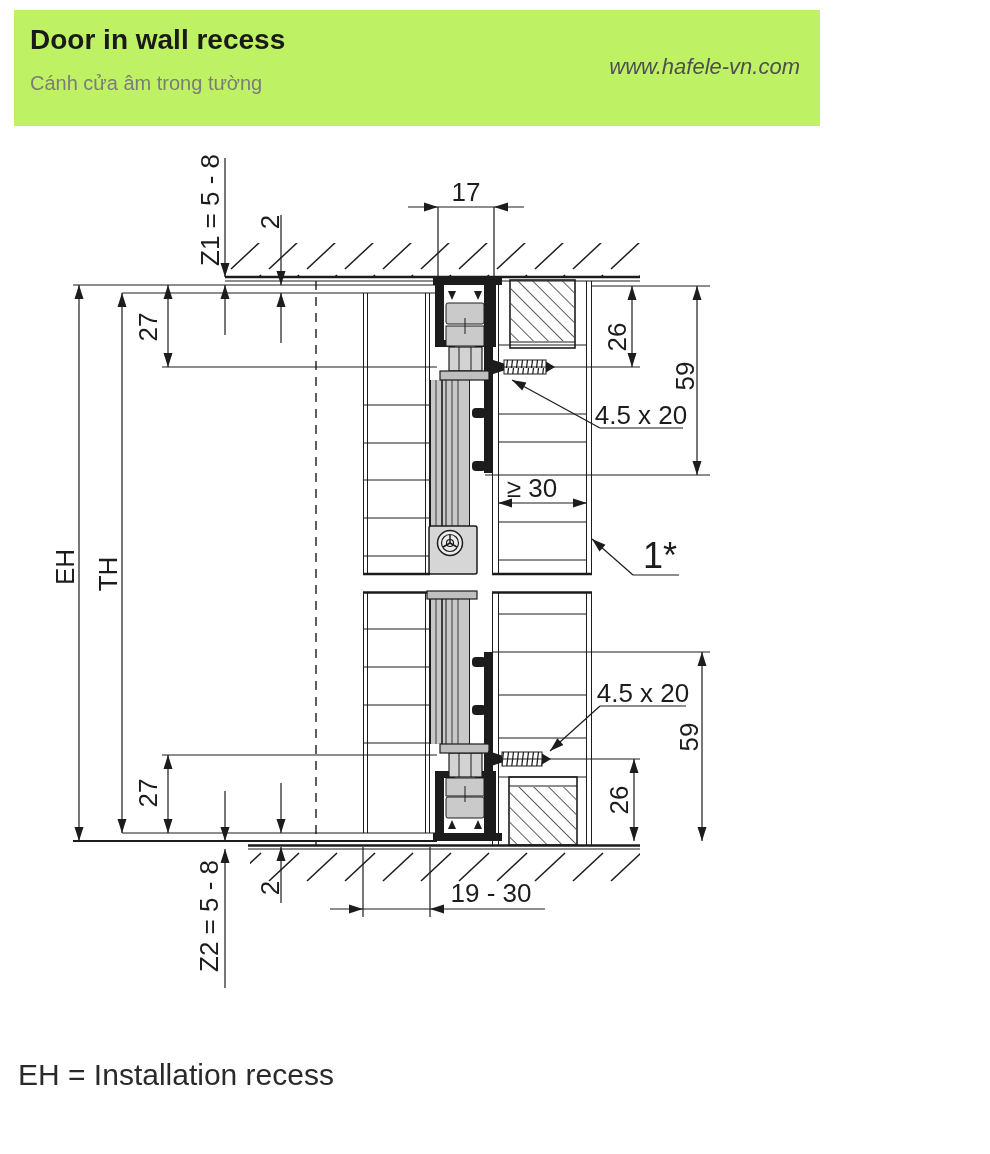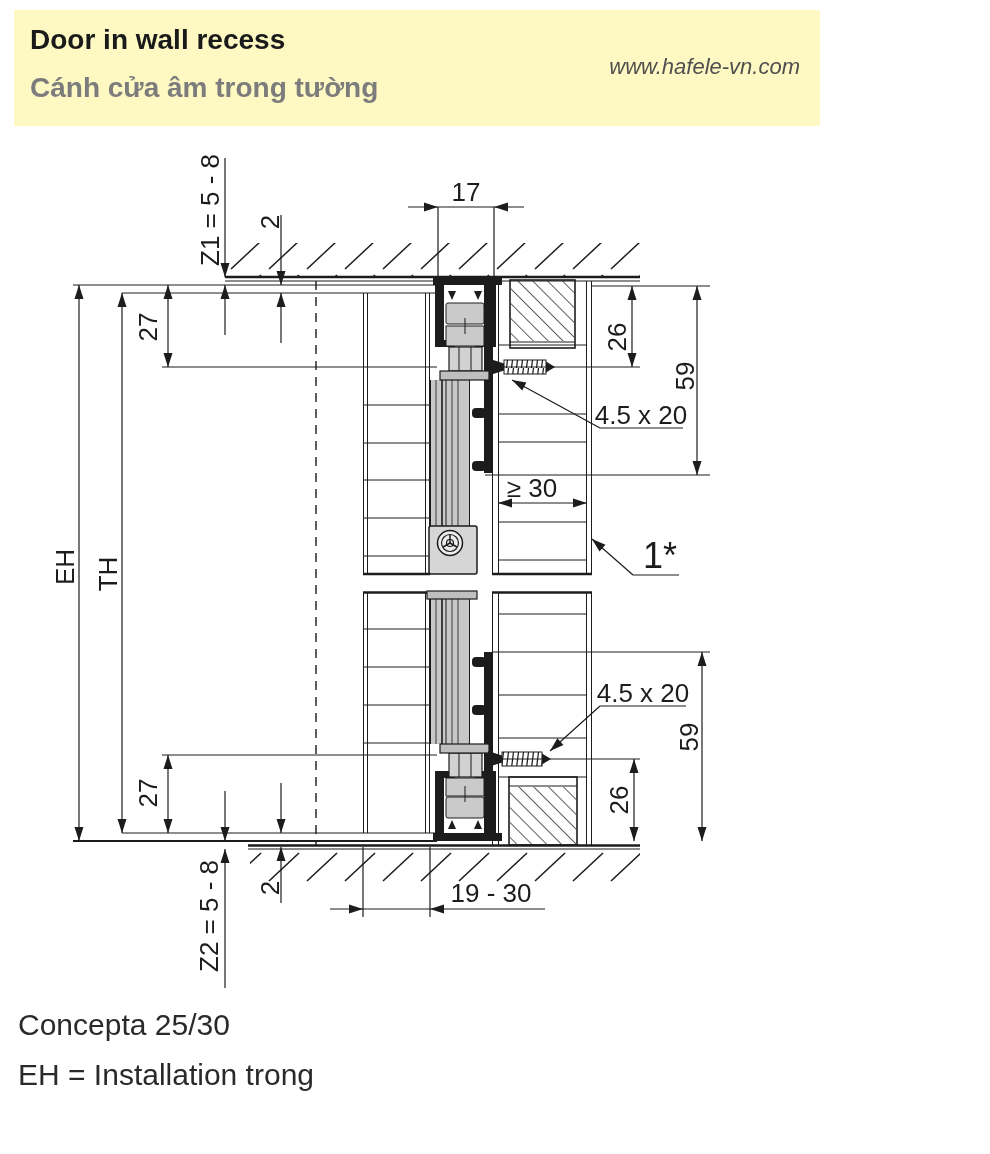--- a/index.html
+++ b/index.html
@@ -1,20 +1,20 @@
 <!DOCTYPE html>
 <html><head>
 <meta charset="utf-8">
 <style>
   html,body{margin:0;padding:0;background:#fff;}
   .page{position:relative;width:990px;height:1154px;background:#fff;
         font-family:"Liberation Sans",sans-serif;overflow:hidden;}
-  .header{position:absolute;left:14px;top:10px;width:806px;height:116px;background:#fef9c3;}
+  .header{position:absolute;left:14px;top:10px;width:806px;height:116px;background:#bef264;}
   .header .title{position:absolute;left:16px;top:14px;font-size:28px;font-weight:bold;color:#1a1a1a;}
-  .header .subtitle{position:absolute;left:16px;top:62px;font-size:28px;font-weight:bold;color:#7c7c7c;}
+  .header .subtitle{position:absolute;left:16px;top:62px;font-size:20px;font-weight:normal;color:#7c7c7c;}
   .header .site{position:absolute;right:20px;top:44px;font-size:22px;color:#4f4f4f;font-style:italic;}
   .footer1{position:absolute;left:18px;top:1008px;font-size:30px;color:#2a2a2a;}
   .footer2{position:absolute;left:18px;top:1058px;font-size:30px;color:#2a2a2a;}
   svg{position:absolute;left:0;top:0;}
   svg text{font-family:"Liberation Sans",sans-serif;fill:#1c1c1c;font-size:26px;}
   svg text.big{font-size:36px;}
 </style>
 </head>
 <body>
 
@@ -300,15 +300,14 @@
     <text x="117" y="574" text-anchor="middle" transform="rotate(-90 117 574)">TH</text>
     <text x="643" y="702" text-anchor="middle">4.5 x 20</text>
     <text x="698" y="737" text-anchor="middle" transform="rotate(-90 698 737)">59</text>
     <text x="628" y="800" text-anchor="middle" transform="rotate(-90 628 800)">26</text>
     <text x="157" y="793" text-anchor="middle" transform="rotate(-90 157 793)">27</text>
     <text x="279" y="888" text-anchor="middle" transform="rotate(-90 279 888)">2</text>
     <text x="218" y="916" text-anchor="middle" transform="rotate(-90 218 916)">Z2 = 5 - 8</text>
     <text x="491" y="902" text-anchor="middle">19 - 30</text>
   </svg>
 
-  <div class="footer1">Concepta 25/30</div>
-  <div class="footer2">EH = Installation trong</div>
+  <div class="footer2">EH = Installation recess</div>
 </div>
 
 </body></html>

